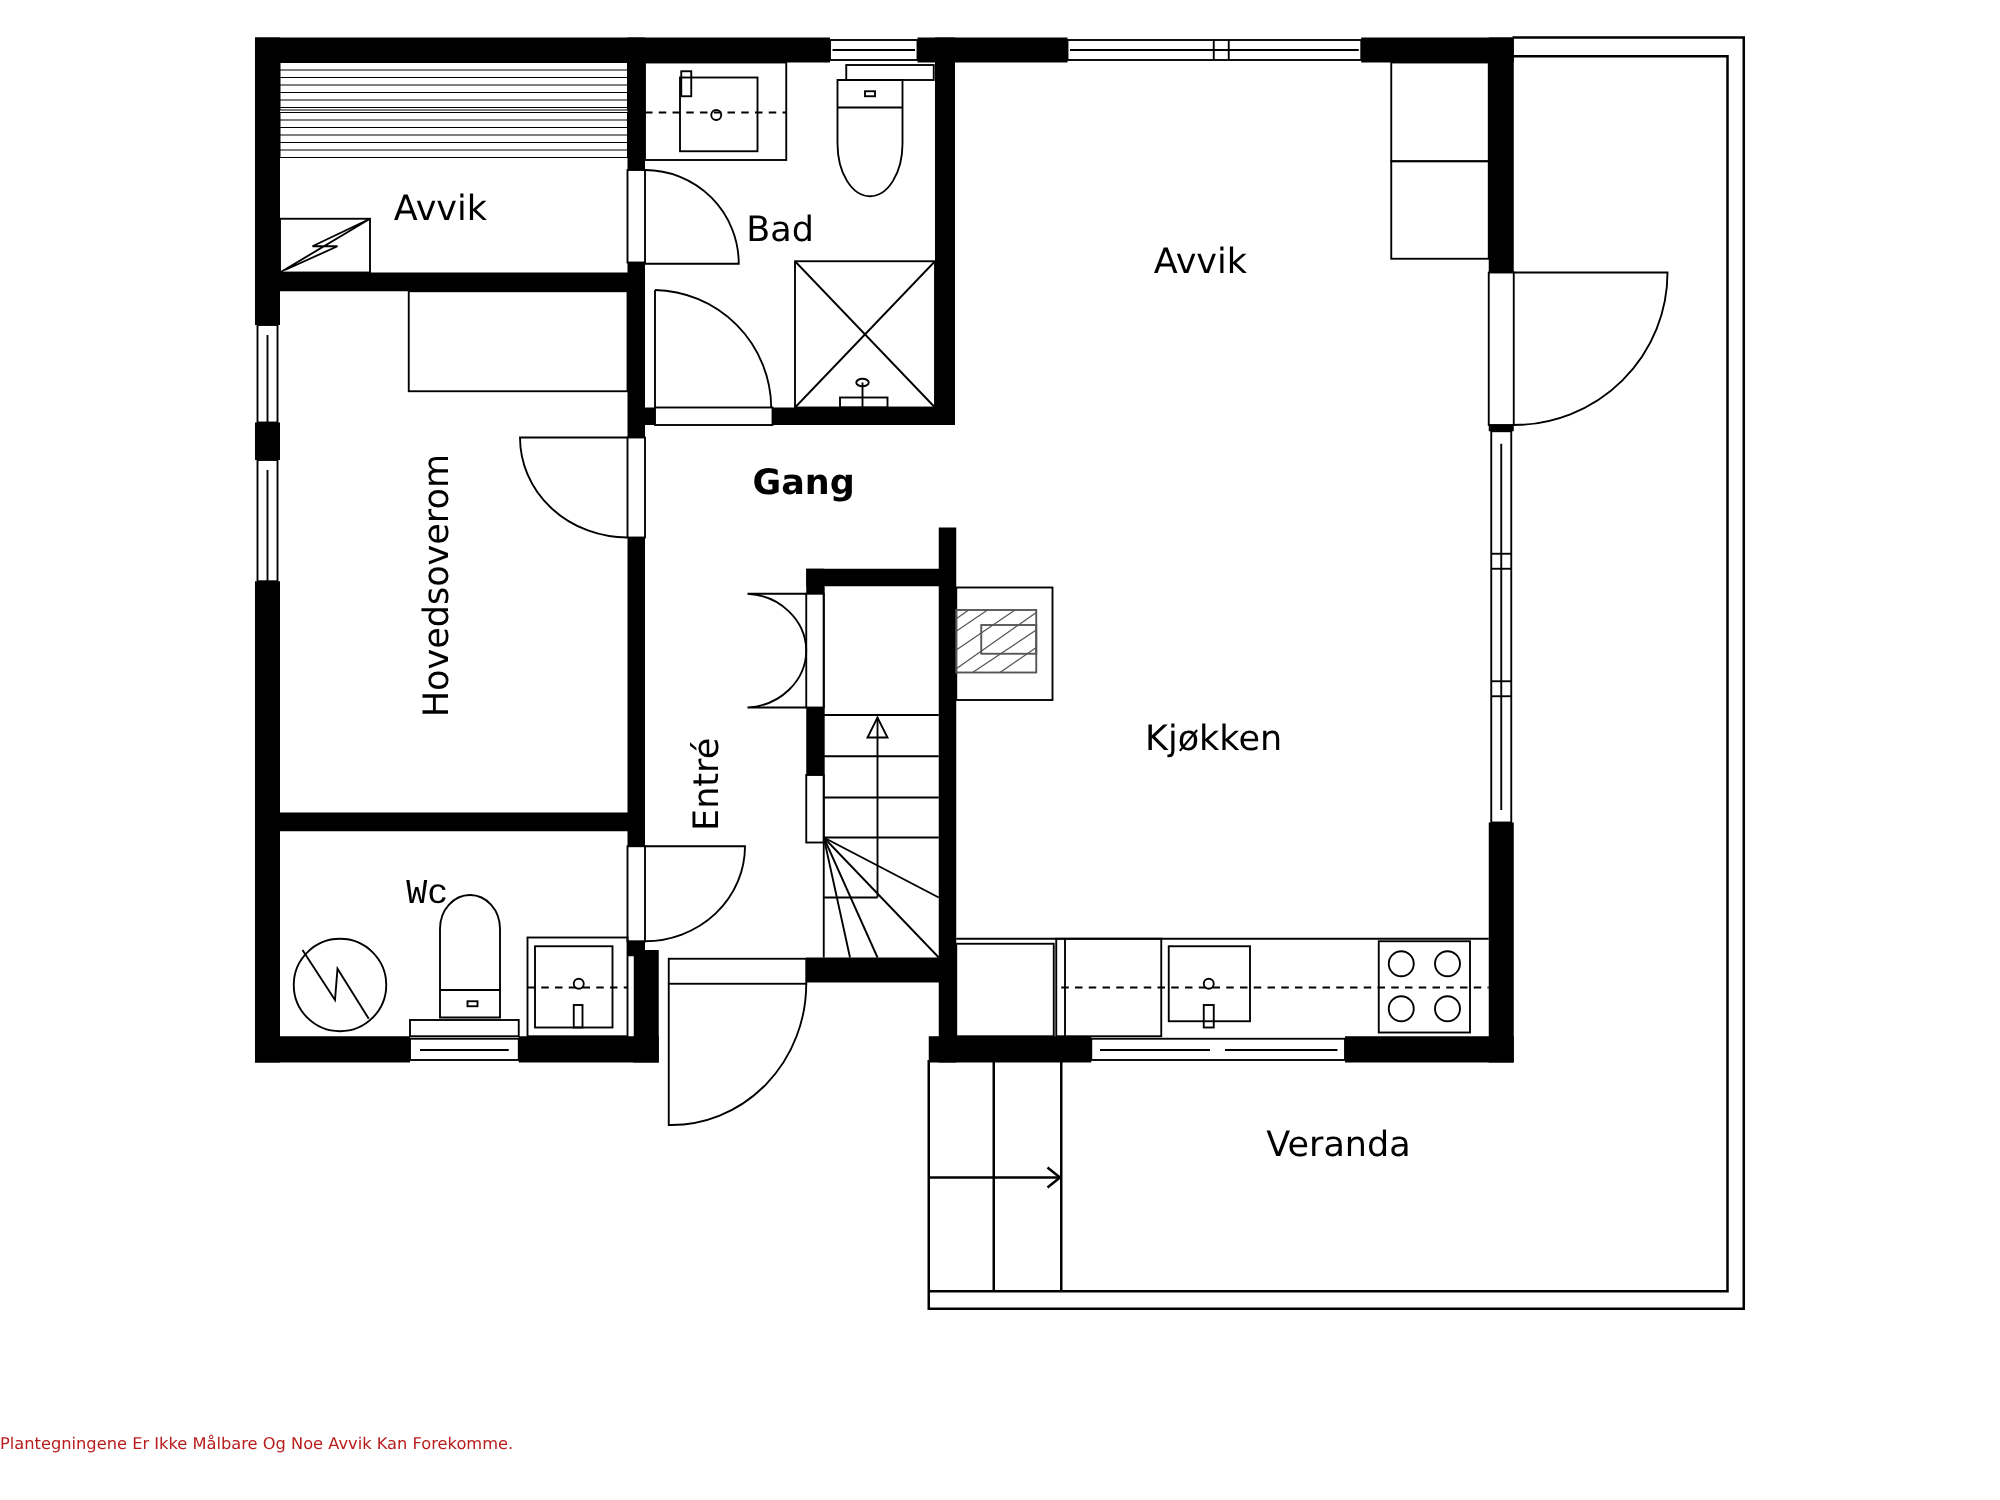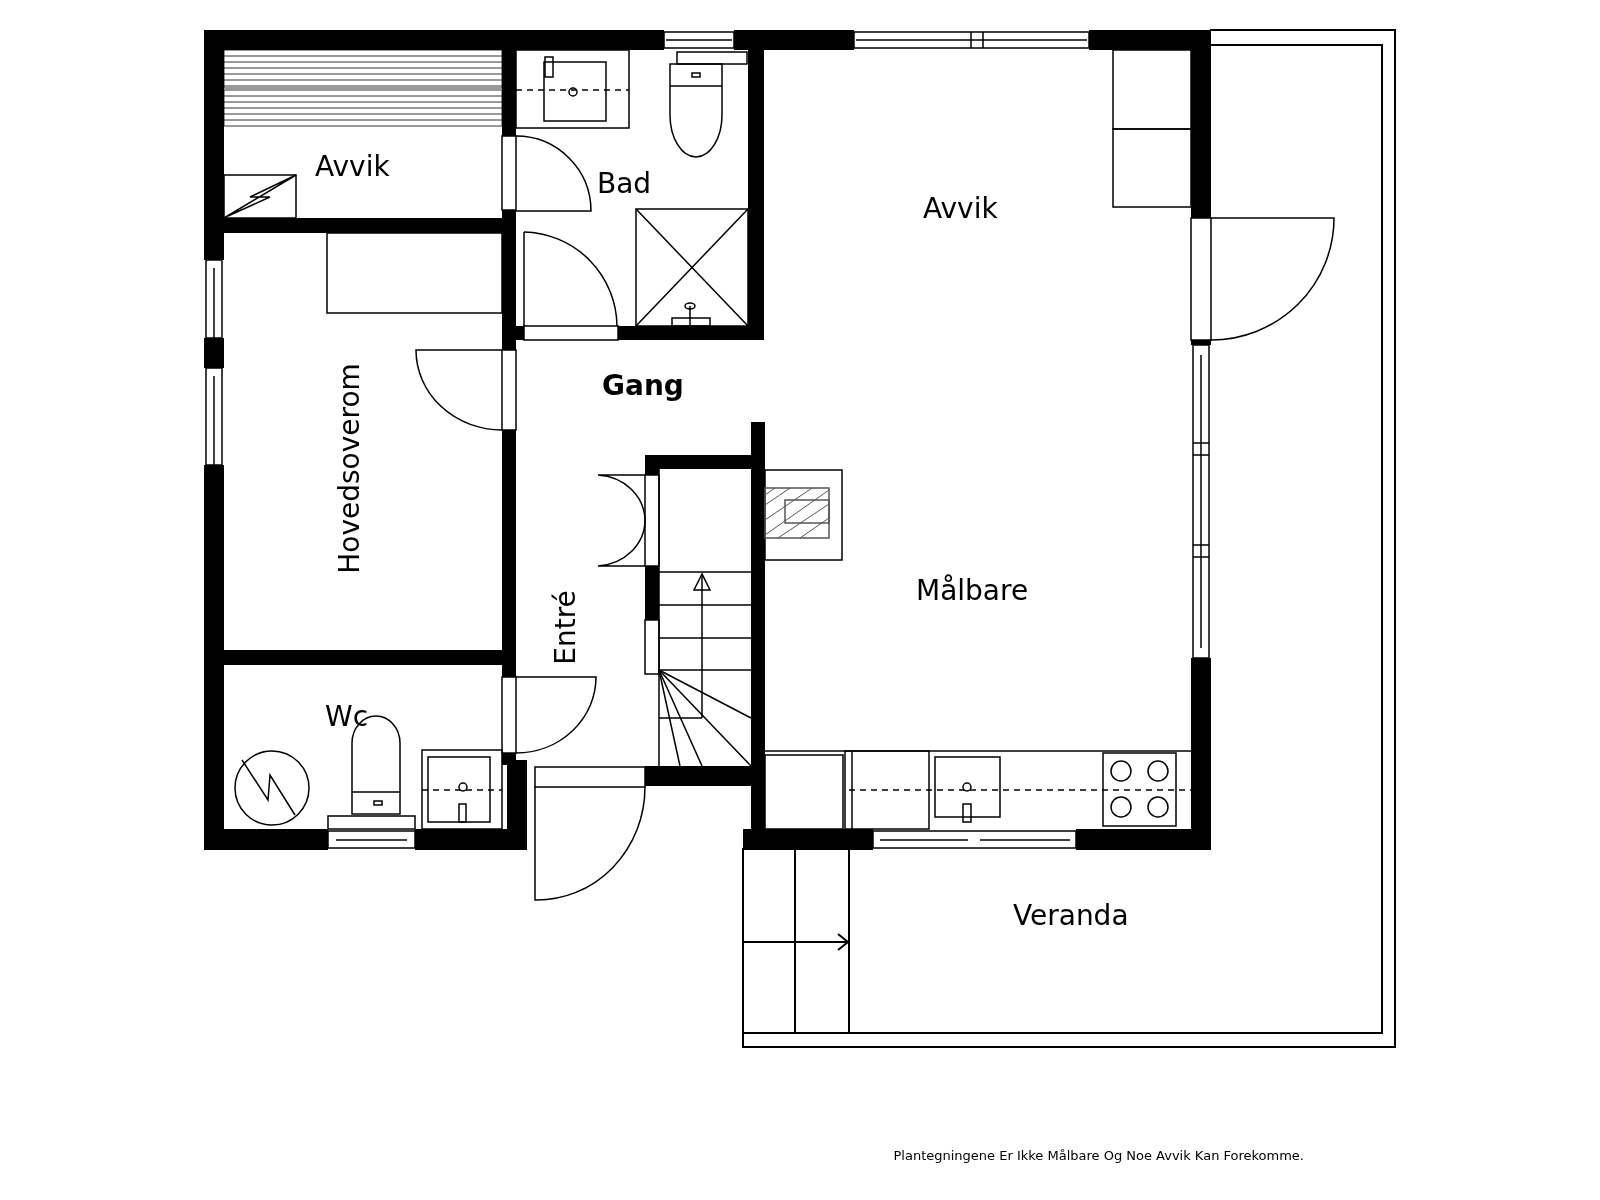--- a/index.html
+++ b/index.html
@@ -1,20 +1,20 @@
 <!DOCTYPE html>
 <html><head>
 <meta charset="utf-8">
 <style>
   html, body { margin:0; padding:0; background:#ffffff; }
   body { width:1600px; height:1200px; position:relative; overflow:hidden; font-family:"DejaVu Sans", sans-serif; }
   #plan { position:absolute; left:0; top:0; }
   .room-label { position:absolute; font-family:"DejaVu Sans", sans-serif; font-size:28px; color:#000; white-space:nowrap; }
   .vert { transform:rotate(-90deg); transform-origin:center center; }
-  .disclaimer { position:absolute; left:0; width:1304px; top:1148px; text-align:right; font-size:13px; font-family:"DejaVu Sans", sans-serif; color:#000000; }
+  .disclaimer { position:absolute; left:0; width:1304px; top:1148px; text-align:left; font-size:13px; font-family:"DejaVu Sans", sans-serif; color:#b91c1c; }
 </style>
 </head>
 <body>
 
 <svg id="plan" width="1600" height="1200" viewBox="0 0 1600 1200" xmlns="http://www.w3.org/2000/svg">
   <g fill="none" stroke="#000" stroke-width="2">
 
     <g>
       <polyline points="1210,30 1395,30 1395,1047 743,1047 743,848"></polyline>
       <polyline points="1210,45 1382,45 1382,1033 849,1033"></polyline>
@@ -222,17 +222,17 @@
     </g>
   </g>
 </svg>
 
 <div class="room-label" style="left:315px; top:150px;">Avvik</div>
 <div class="room-label" style="left:597px; top:167px;">Bad</div>
 <div class="room-label" style="left:923px; top:192px;">Avvik</div>
 <div class="room-label" style="left:602px; top:369px;font-weight:bold;">Gang</div>
 <div class="room-label vert" style="left:244px; top:452px;">Hovedsoverom</div>
 <div class="room-label vert" style="left:528px; top:611px;">Entré</div>
-<div class="room-label" style="left:916px; top:574px;">Målbare</div>
-<div class="room-label" style="left:325px; top:700px;">Wc</div>
+<div class="room-label" style="left:916px; top:574px;">Kjøkken</div>
+<div class="room-label" style="left:325px; top:700px;font-family:Liberation Mono, monospace;">Wc</div>
 <div class="room-label" style="left:1013px; top:899px;">Veranda</div>
 
 <div class="disclaimer">Plantegningene Er Ikke Målbare Og Noe Avvik Kan Forekomme.</div>
 
 </body></html>

